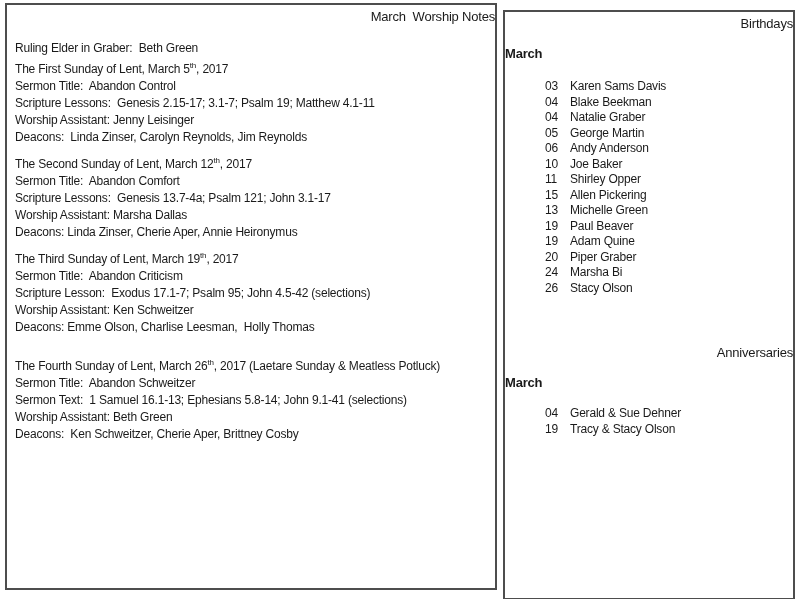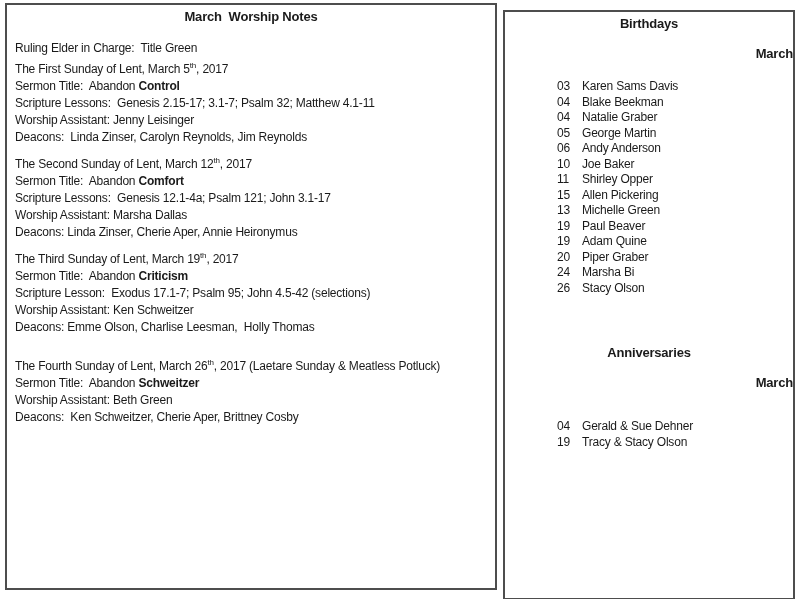--- a/index.html
+++ b/index.html
@@ -32,22 +32,22 @@
     height: 587px;
   }
   .right-panel {
     left: 503px;
     top: 10px;
     width: 292px;
     height: 590px;
   }
   .panel-title {
     padding-top: 4px;
-    text-align: center;
-    font-weight: bold;
+    text-align: right;
+    font-weight: normal;
     font-size: 13px;
     line-height: 16px;
     letter-spacing: -0.2px;
     white-space: pre;
   }
   .sections {
     margin-top: 15px;
     padding-left: 8px;
     padding-right: 4px;
   }
@@ -57,42 +57,42 @@
   .wsection:nth-child(3) {
     margin-bottom: 18px;
   }
   .wline {
     font-size: 12px;
     line-height: 17px;
     letter-spacing: -0.2px;
     white-space: pre;
   }
   .wline .b {
-    font-weight: bold;
+    font-weight: normal;
   }
   .wline .sup {
     font-size: 8px;
     vertical-align: 5px;
   }
   .month-title {
     margin-top: 14px;
-    text-align: right;
+    text-align: left;
     font-weight: bold;
     font-size: 13px;
     line-height: 16px;
     letter-spacing: -0.2px;
   }
   .entry-list {
-    padding-left: 52px;
+    padding-left: 40px;
   }
   .entry-list.birthdays-list {
     margin-top: 17px;
   }
   .entry-list.anniversaries-list {
-    margin-top: 28px;
+    margin-top: 15px;
   }
   .entry {
     font-size: 12px;
     line-height: 15.5px;
     letter-spacing: -0.2px;
     white-space: pre;
   }
   .entry .day {
     display: inline-block;
     width: 25px;
@@ -104,44 +104,45 @@
 </style>
 </head>
 <body>
 
 <div class="page">
 
   <div class="panel left-panel">
     <div class="panel-title">March  Worship Notes</div>
     <div class="sections">
         <div class="wsection">
-          <div class="wline"><span>Ruling Elder in Charge:  Title Green</span></div>
+          <div class="wline"><span>Ruling Elder in Graber:  Beth Green</span></div>
           <div class="wline"><span>The First Sunday of Lent, March 5</span><span class="sup">th</span><span>, 2017</span></div>
           <div class="wline"><span>Sermon Title:  Abandon </span><span class="b">Control</span></div>
-          <div class="wline"><span>Scripture Lessons:  Genesis 2.15-17; 3.1-7; Psalm 32; Matthew 4.1-11</span></div>
+          <div class="wline"><span>Scripture Lessons:  Genesis 2.15-17; 3.1-7; Psalm 19; Matthew 4.1-11</span></div>
           <div class="wline"><span>Worship Assistant: Jenny Leisinger</span></div>
           <div class="wline"><span>Deacons:  Linda Zinser, Carolyn Reynolds, Jim Reynolds</span></div>
         </div>
         <div class="wsection">
           <div class="wline"><span>The Second Sunday of Lent, March 12</span><span class="sup">th</span><span>, 2017</span></div>
           <div class="wline"><span>Sermon Title:  Abandon </span><span class="b">Comfort</span></div>
-          <div class="wline"><span>Scripture Lessons:  Genesis 12.1-4a; Psalm 121; John 3.1-17</span></div>
+          <div class="wline"><span>Scripture Lessons:  Genesis 13.7-4a; Psalm 121; John 3.1-17</span></div>
           <div class="wline"><span>Worship Assistant: Marsha Dallas</span></div>
           <div class="wline"><span>Deacons: Linda Zinser, Cherie Aper, Annie Heironymus</span></div>
         </div>
         <div class="wsection">
           <div class="wline"><span>The Third Sunday of Lent, March 19</span><span class="sup">th</span><span>, 2017</span></div>
           <div class="wline"><span>Sermon Title:  Abandon </span><span class="b">Criticism</span></div>
           <div class="wline"><span>Scripture Lesson:  Exodus 17.1-7; Psalm 95; John 4.5-42 (selections)</span></div>
           <div class="wline"><span>Worship Assistant: Ken Schweitzer</span></div>
           <div class="wline"><span>Deacons: Emme Olson, Charlise Leesman,  Holly Thomas</span></div>
         </div>
         <div class="wsection">
           <div class="wline"><span>The Fourth Sunday of Lent, March 26</span><span class="sup">th</span><span>, 2017 (Laetare Sunday &amp; Meatless Potluck)</span></div>
           <div class="wline"><span>Sermon Title:  Abandon </span><span class="b">Schweitzer</span></div>
+          <div class="wline"><span>Sermon Text:  1 Samuel 16.1-13; Ephesians 5.8-14; John 9.1-41 (selections)</span></div>
           <div class="wline"><span>Worship Assistant: Beth Green</span></div>
           <div class="wline"><span>Deacons:  Ken Schweitzer, Cherie Aper, Brittney Cosby</span></div>
         </div>
       </div>
   </div>
 
   <div class="panel right-panel">
     <div class="panel-title">Birthdays</div>
     <div class="month-title">March</div>
     <div class="entry-list birthdays-list">

